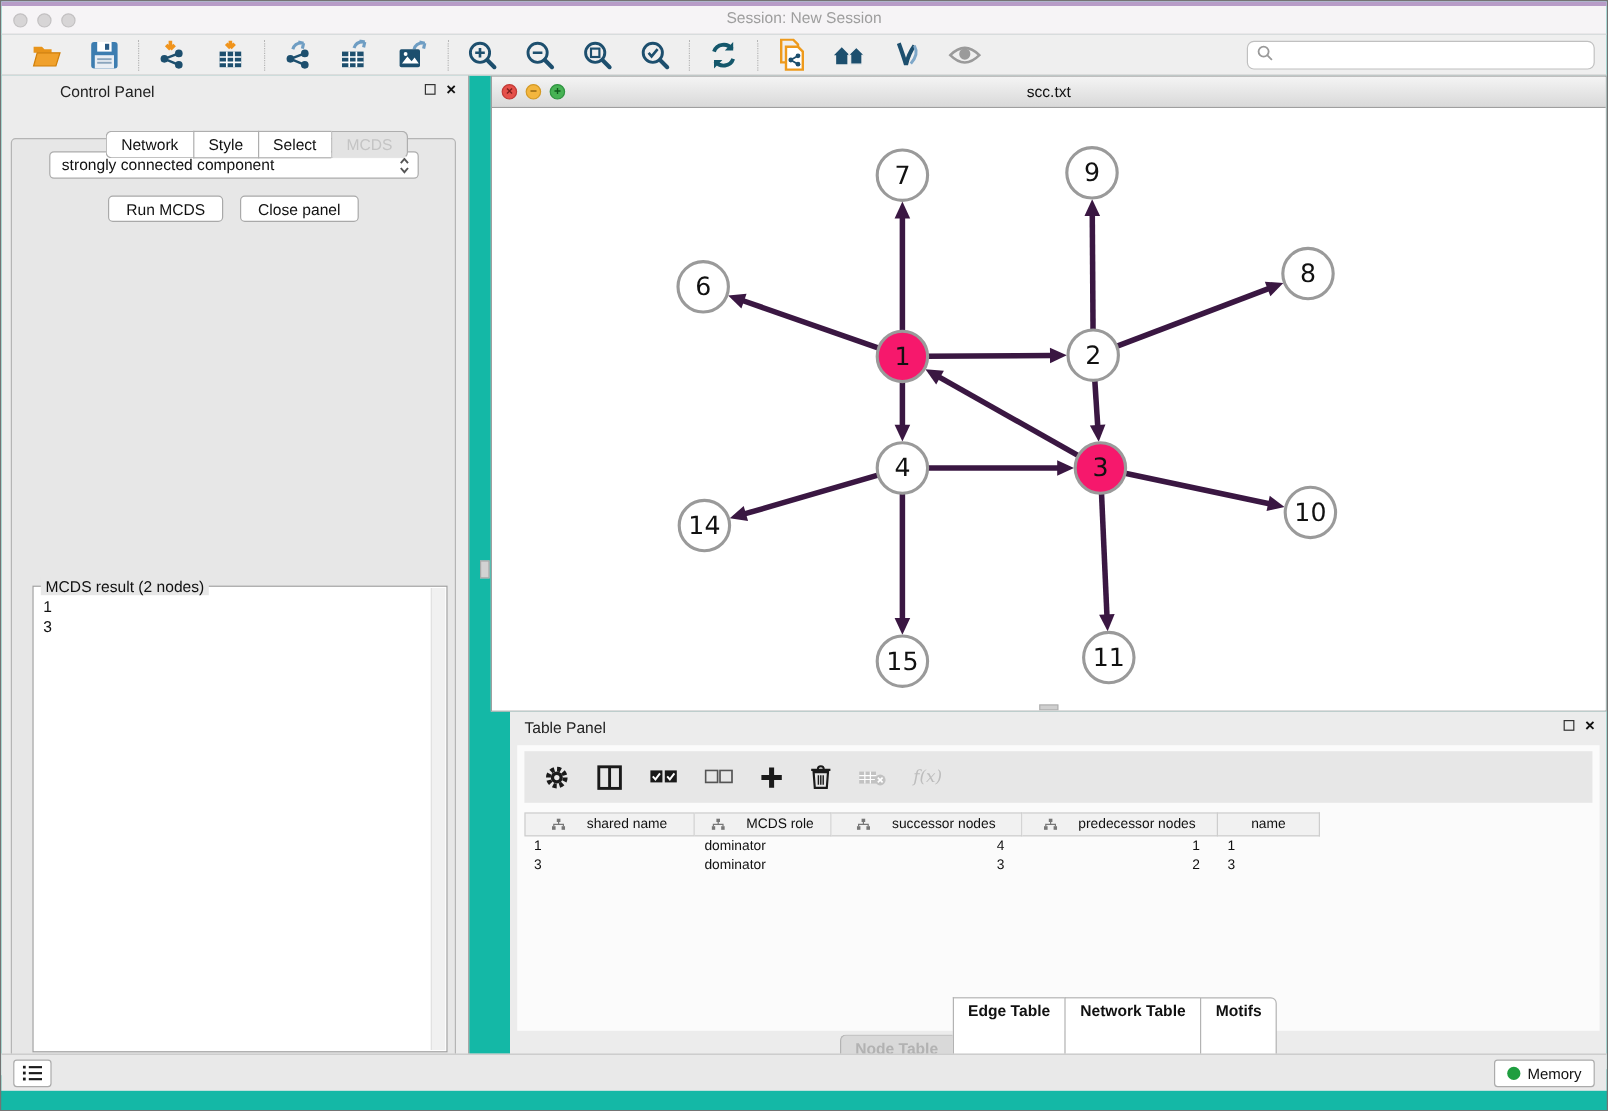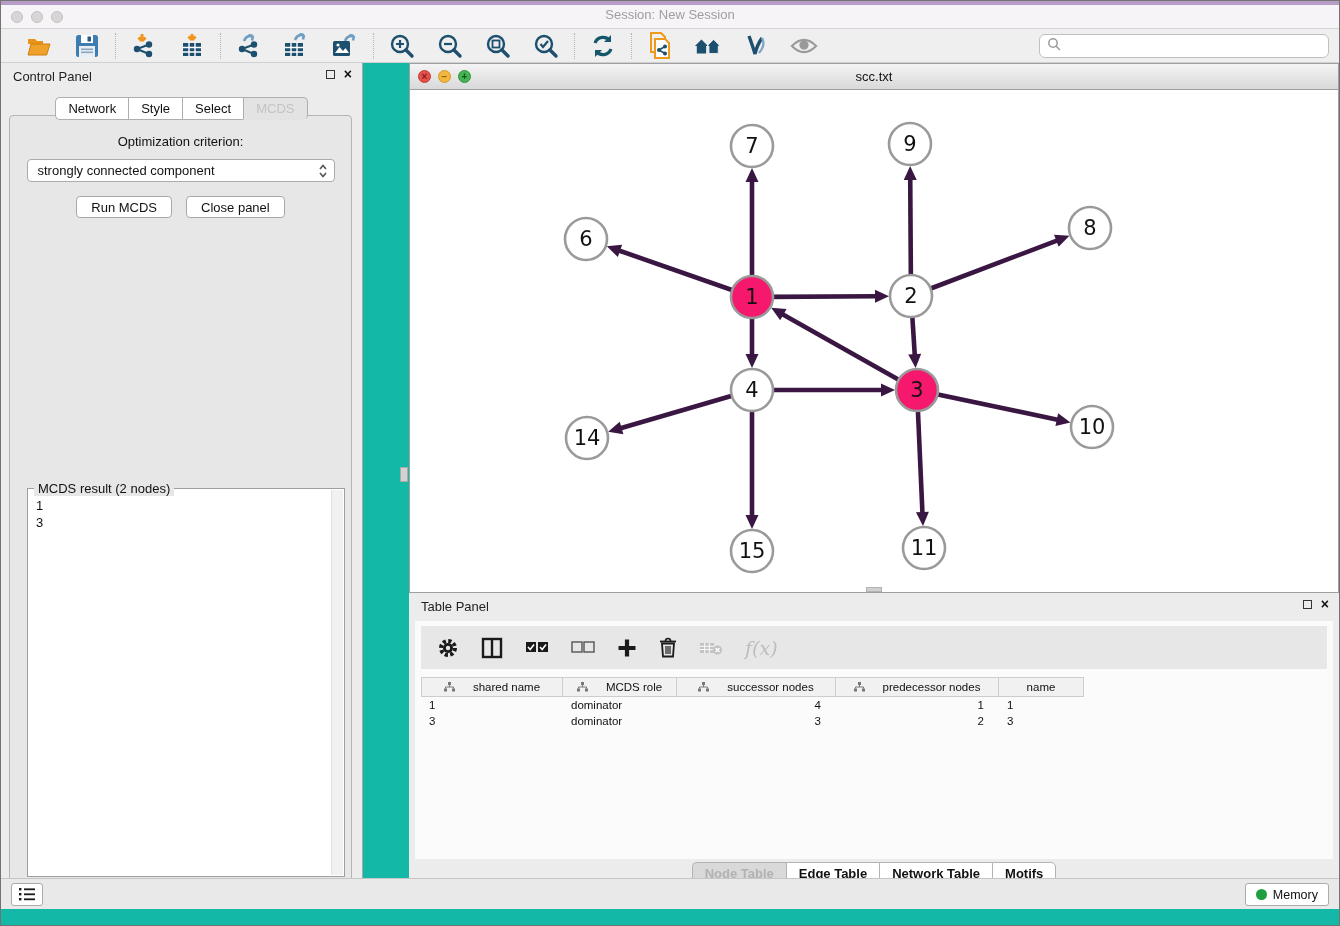--- a/index.html
+++ b/index.html
@@ -15,28 +15,28 @@
 
   
   .toolbar { position:absolute; left:0; top:28px; right:0; height:34px; background:#efefef; border-bottom:1px solid #d0d0d0; display:flex; align-items:center; padding-left:10px; }
   .tb-group { display:flex; align-items:center; gap:20px; padding:0 14px; }
   .tb-sep { width:1px; height:26px; border-left:1px dotted #b5b5b5; }
   .tb-icon { width:28px; height:28px; display:flex; align-items:center; justify-content:center; }
   .search-wrap { position:absolute; right:10px; top:5px; width:290px; height:24px; background:#fff; border:1px solid #c0c0c0; border-radius:6px; display:flex; align-items:center; padding-left:7px; }
   .search-input { border:none; outline:none; flex:1; font-size:12px; height:18px; background:transparent; margin-left:5px; }
 
   
-  .control-panel { position:absolute; left:0; top:62px; width:362px; height:833px; background:#ececec; border-right:1px solid #a8a8a8; }
+  .control-panel { position:absolute; left:0; top:62px; width:390px; height:833px; background:#ececec; border-right:1px solid #a8a8a8;padding-left:37px; }
   .cp-header { position:relative; height:26px; }
   .panel-title { position:absolute; left:12px; top:6px; font-size:13px; color:#222; }
   .panel-ctrls { position:absolute; right:10px; top:5px; display:flex; gap:9px; align-items:center; }
   .float-btn { width:9px; height:9px; border:1.6px solid #333; background:transparent; }
   .close-btn { font-size:14px; font-weight:bold; color:#111; line-height:12px; }
 
-  .cp-tabs { position:relative; z-index:2; display:flex; justify-content:center; margin-top:8px; }
+  .cp-tabs { position:relative; z-index:2; display:flex; justify-content:center; margin-top:20px; }
   .tab { font-size:13px; padding:3px 12px; background:#fff; border:1px solid #aeaeae; border-right:none; color:#111; }
   .tab:first-child { border-top-left-radius:5px; border-bottom-left-radius:5px; }
   .tab:last-child { border-right:1px solid #aeaeae; border-top-right-radius:5px; border-bottom-right-radius:5px; }
   .tab.disabled-active { background:#e3e3e3; color:#c4c4c4; border-bottom-color:#e3e3e3; }
 
   .cp-body { position:absolute; left:8px; right:10px; top:52px; bottom:14px; border:1px solid #b5b5b5; border-radius:4px; background:#e7e7e7; }
   .opt-label { text-align:center; margin-top:18px; font-size:13px; color:#111; }
   .dropdown { position:relative; margin:10px auto 0; width:308px; height:23px; background:#fff; border:1px solid #ababab; border-radius:4px; display:flex; align-items:center; padding-left:10px; font-size:13px; color:#111; }
   .dd-stepper { position:absolute; right:4px; top:2px; width:14px; height:18px; display:flex; flex-direction:column; align-items:center; justify-content:center; color:#555; }
   .dd-stepper svg { display:block; }
@@ -57,41 +57,41 @@
   .nw-light { width:13px; height:13px; border-radius:50%; display:flex; align-items:center; justify-content:center; font-size:10px; font-weight:bold; line-height:10px; }
   .nw-red { background:#e5504a; border:1px solid #c23b36; color:#7c1d1a; }
   .nw-yellow { background:#f3b63e; border:1px solid #d49a25; color:#8a5f0d; }
   .nw-green { background:#47b254; border:1px solid #2f9440; color:#0f5c1c; }
   .nw-title { position:absolute; left:0; right:0; top:5px; text-align:center; font-size:13px; color:#111; }
   .nw-canvas { position:absolute; left:0; right:0; top:26px; bottom:0; background:#fff; overflow:hidden; }
   .nw-canvas svg { position:absolute; left:0; top:0; }
   .nw-handle { position:absolute; left:50%; bottom:0; width:16px; height:5px; margin-left:-8px; background:#cfcfcf; border:1px solid #b2b2b2; }
 
   
-  .table-panel { position:absolute; left:408px; top:592px; right:0; height:298px; background:#ececec; }
+  .table-panel { position:absolute; left:424px; top:592px; right:0; height:298px; background:#ececec; }
   .tp-header { position:relative; height:26px; }
   .tp-content { position:absolute; left:6px; right:6px; top:28px; bottom:32px; background:#fbfbfb; }
   .tp-toolbar { margin:5px 6px 0 6px; height:43px; background:#e7e7e7; display:flex; align-items:center; gap:22px; padding-left:16px; }
   .tp-tool { display:flex; align-items:center; justify-content:center; height:26px; }
-  .fx { font-family:"DejaVu Serif",serif; font-style:italic; font-size:19px; color:#bdbdbd; }
+  .fx { font-family:"DejaVu Serif",serif; font-style:italic; font-size:14px; color:#bdbdbd; }
 
   .tp-table { margin:8px 6px 0 6px; font-size:11.5px; color:#111; }
   .tp-head { display:grid; grid-template-columns:142px 114px 159px 163px 85px 1fr; height:20px; }
   .th { background:#f1f1f1; border:1px solid #cdcdcd; border-left:none; display:flex; align-items:center; justify-content:center; gap:18px; }
   .th:first-child { border-left:1px solid #cdcdcd; }
   .th.empty { background:transparent; border:none; }
   .tp-row { display:grid; grid-template-columns:142px 114px 159px 163px 85px 1fr; height:16px; align-items:center; }
   .td { padding:0 8px; }
   .td.r { text-align:right; padding-right:15px; }
 
   .tp-tabs { position:absolute; left:0; right:0; bottom:6px; display:flex; justify-content:center; }
   .tp-tab { font-size:13px; font-weight:bold; padding:3px 12px; background:#fff; border:1px solid #b3b3b3; border-right:none; color:#111; }
   .tp-tab:first-child { border-top-left-radius:5px; border-bottom-left-radius:5px; }
   .tp-tab:last-child { border-right:1px solid #b3b3b3; border-top-right-radius:5px; border-bottom-right-radius:5px; }
-  .tp-tab.disabled-active { background:#d9d9d9; color:#b2b2b2; }
+  .tp-tab.disabled-active { background:#d9d9d9; color:#b2b2b2;margin-top:31px; }
 
   
   .statusbar { position:absolute; left:0; right:0; bottom:16px; height:31px; background:#e9e9e9; border-top:1px solid #c6c6c6; }
   .sb-left { position:absolute; left:10px; top:4px; width:32px; height:23px; background:#fff; border:1px solid #ababab; border-radius:3px; display:flex; align-items:center; justify-content:center; }
   .sb-right { position:absolute; right:10px; top:4px; height:23px; background:#fff; border:1px solid #ababab; border-radius:3px; display:flex; align-items:center; gap:6px; padding:0 10px; font-size:12.5px; color:#111; }
   .mem-dot { width:11px; height:11px; border-radius:50%; background:#1f9e40; }
 </style>
 </head>
 <body>
 
@@ -264,21 +264,20 @@
         <span class="close-btn">×</span>
       </span>
     </div>
     <div class="cp-tabs">
       <span class="tab">Network</span>
       <span class="tab">Style</span>
       <span class="tab">Select</span>
       <span class="tab disabled-active">MCDS</span>
     </div>
     <div class="cp-body">
-      <div class="opt-label">Optimization criterion:</div>
       <div class="dropdown">
         <span>strongly connected component</span>
         <span class="dd-stepper">
           <svg width="10" height="16" viewBox="0 0 10 16">
               <path d="M2 6 L5 2.5 L8 6" fill="none" stroke="#555" stroke-width="1.6"></path>
               <path d="M2 10 L5 13.5 L8 10" fill="none" stroke="#555" stroke-width="1.6"></path>
             </svg>
         </span>
       </div>
       <div class="btn-row">

